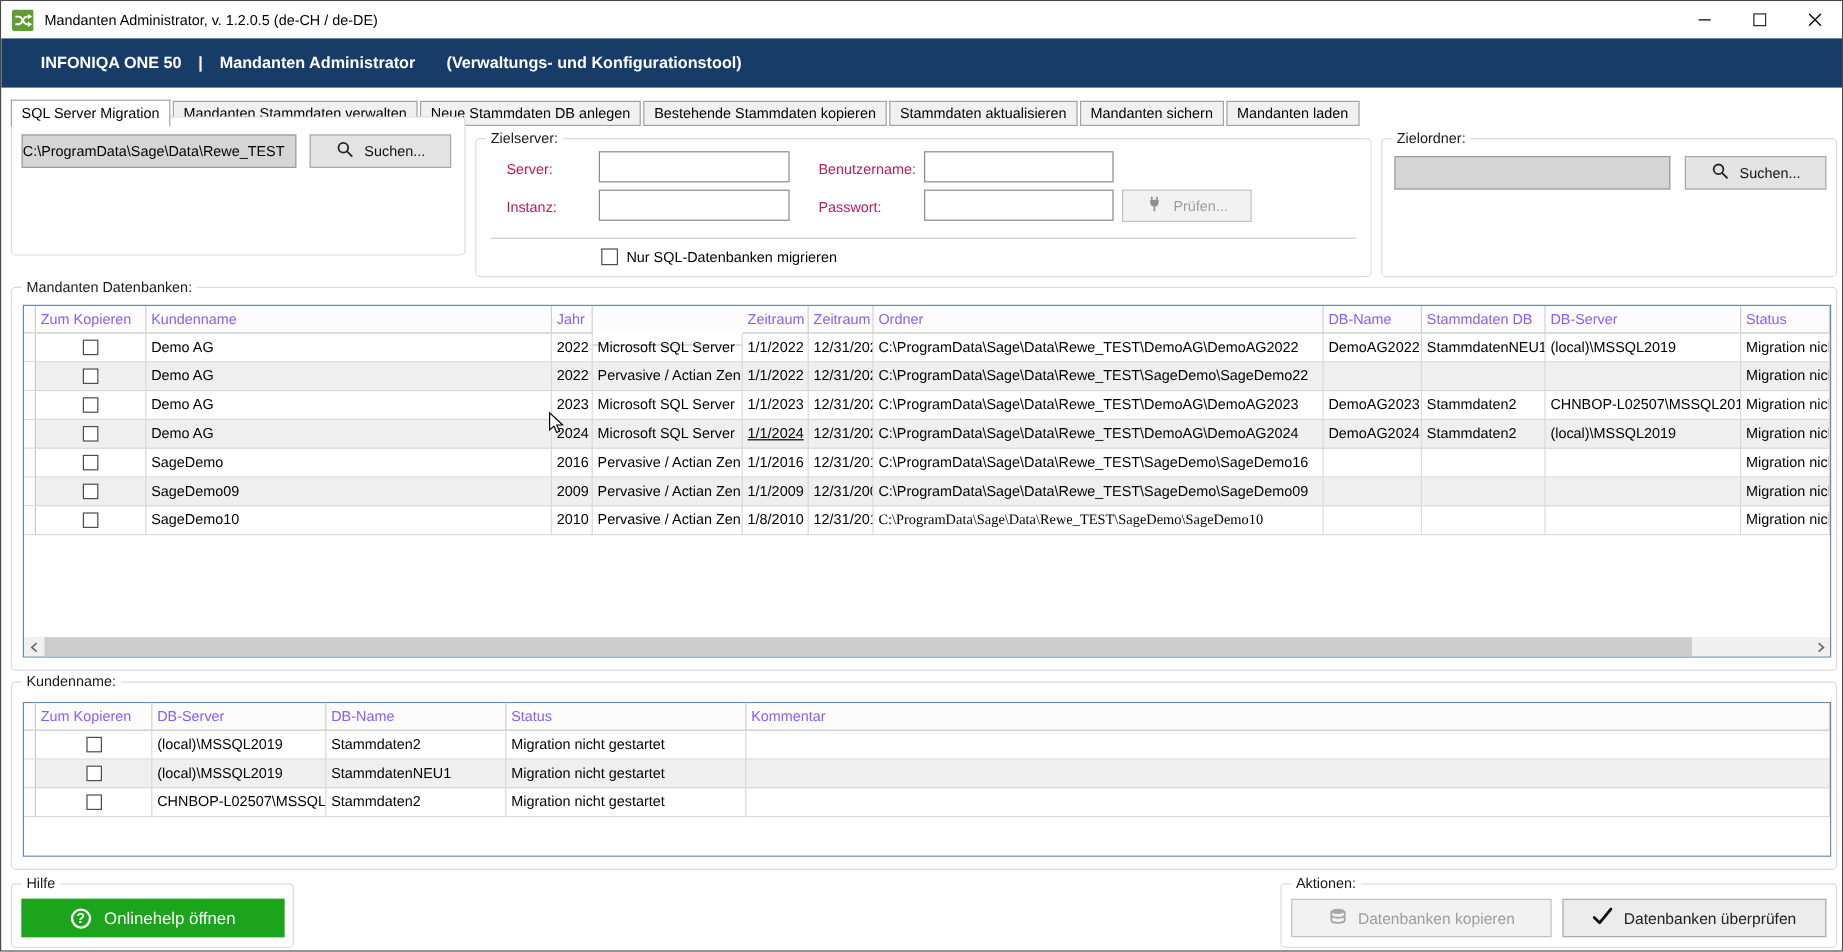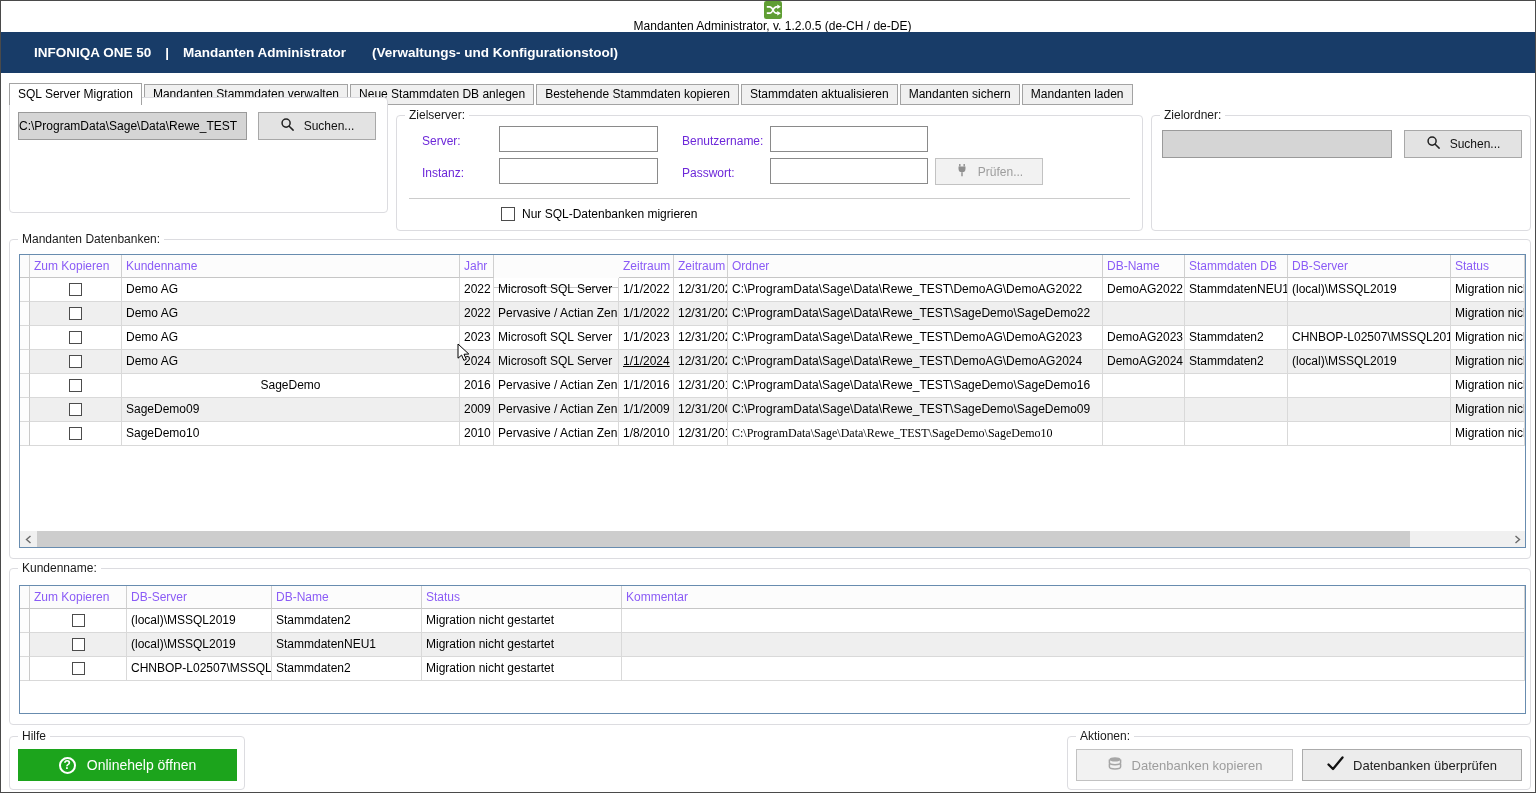--- a/index.html
+++ b/index.html
@@ -2,21 +2,21 @@
 <html style="--header-navy: #183C68; --app-green: #5F9E33; --help-green: #1CA41C; --grid-border: #688CAF;"><head>
 <meta charset="utf-8">
 <style>
   html,body{margin:0;padding:0;width:1536px;height:793px;overflow:hidden;
     font-family:"Liberation Sans","DejaVu Sans",sans-serif;background:#888;}
   .window{position:relative;width:1536px;height:793px;background:#fff;
     border:1px solid #4a4a4a;box-sizing:border-box;overflow:hidden;}
 
   
   .titlebar{position:absolute;left:0;top:0;width:100%;height:31px;background:#fff;
-    display:flex;align-items:center;flex-direction:column;}
+    display:flex;align-items:center;}
   .appicon{width:18px;height:18px;margin-left:9px;display:inline-flex;}
   .title{margin-left:9px;font-size:12px;color:#000;}
   .wctrls{margin-left:auto;display:flex;height:31px;}
   .wbtn{width:46px;height:31px;display:flex;align-items:center;justify-content:center;cursor:default;}
 
   
   .appheader{position:absolute;left:0;top:31px;width:100%;height:41px;background:var(--header-navy);
     display:flex;align-items:center;color:#fff;font-weight:bold;font-size:13.5px;padding-left:33px;box-sizing:border-box;}
   .appheader .sep{margin:0 14px;}
   .appheader .sub{margin-left:26px;}
@@ -35,21 +35,21 @@
   #gb-zielordner{left:1150px;top:114px;width:378px;height:114px;}
   #gb-mandanten{left:8px;top:238px;width:1520px;height:318px;}
   #gb-stammdaten{left:8px;top:567px;width:1520px;height:155px;}
   #gb-hilfe{left:8px;top:735px;width:234px;height:52px;}
   #gb-aktionen{left:1066px;top:735px;width:462px;height:52px;}
 
   
   .textbox{position:absolute;box-sizing:border-box;border:1px solid #8a8a8a;background:#fff;
     font-size:12px;font-family:inherit;padding:0 0;color:#000;}
   .textbox.gray{background:#d5d5d5;border-color:#9a9a9a;display:flex;align-items:center;white-space:nowrap;overflow:hidden;}
-  .flabel{position:absolute;font-size:12px;color:#6d28d9;line-height:26px;}
+  .flabel{position:absolute;font-size:12px;color:#be185d;line-height:26px;}
   .btn{position:absolute;box-sizing:border-box;display:flex;align-items:center;justify-content:center;
     background:#e3e3e3;border:1px solid #a8a8a8;font-size:12px;color:#111;gap:9px;cursor:default;}
   .btn.disabled{background:#f2f2f2;border-color:#c2c2c2;color:#9d9d9d;}
   .btn.big{font-size:13px;}
   #ordner-input{left:8px;top:14px;width:229px;height:28px;}
   #ordner-search{left:248px;top:14px;width:118px;height:28px;}
   #zs-l1{left:25px;top:12px;} #zs-i1{left:102px;top:10px;width:159px;height:26px;}
   #zs-l2{left:285px;top:12px;} #zs-i2{left:373px;top:10px;width:158px;height:26px;}
   #zs-l3{left:25px;top:44px;}  #zs-i3{left:102px;top:42px;width:159px;height:26px;}
   #zs-l4{left:285px;top:44px;} #zs-i4{left:373px;top:42px;width:158px;height:26px;}
@@ -280,21 +280,21 @@
           <div class="gcell" style="width: 82px;">DemoAG2024</div>
           <div class="gcell" style="width: 103px;">Stammdaten2</div>
           <div class="gcell" style="width: 163px;">(local)\MSSQL2019</div>
           <div class="gcell" style="width: 74px;">Migration nicht gestartet</div>
         </div>
         <div class="grid-row">
           <div class="gcell rowhdr" style="width: 10px;"></div>
           <div class="gcell ccell" style="width: 92px;">
             <span class="cb"></span>
           </div>
-          <div class="gcell" style="width: 338px; text-align: center;">SageDemo</div>
+          <div class="gcell" style="width: 338px;">SageDemo</div>
           <div class="gcell" style="width: 34px; text-align: right;">2016</div>
           <div class="gcell" style="width: 125px;">Pervasive / Actian Zen</div>
           <div class="gcell" style="width: 55px;">1/1/2016</div>
           <div class="gcell" style="width: 54px;">12/31/2016</div>
           <div class="gcell" style="width: 375px;">C:\ProgramData\Sage\Data\Rewe_TEST\SageDemo\SageDemo16</div>
           <div class="gcell" style="width: 82px;"></div>
           <div class="gcell" style="width: 103px;"></div>
           <div class="gcell" style="width: 163px;"></div>
           <div class="gcell" style="width: 74px;">Migration nicht gestartet</div>
         </div>

